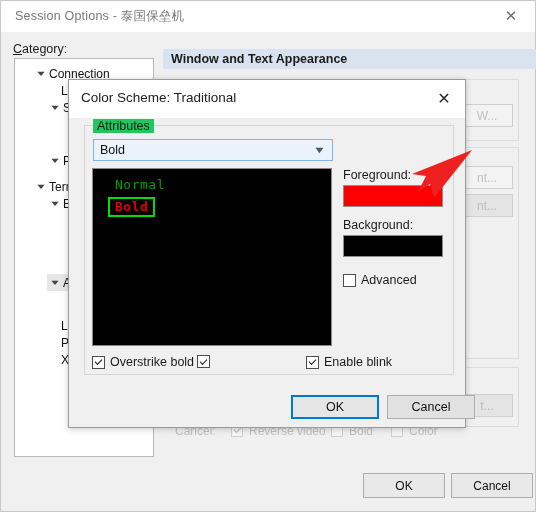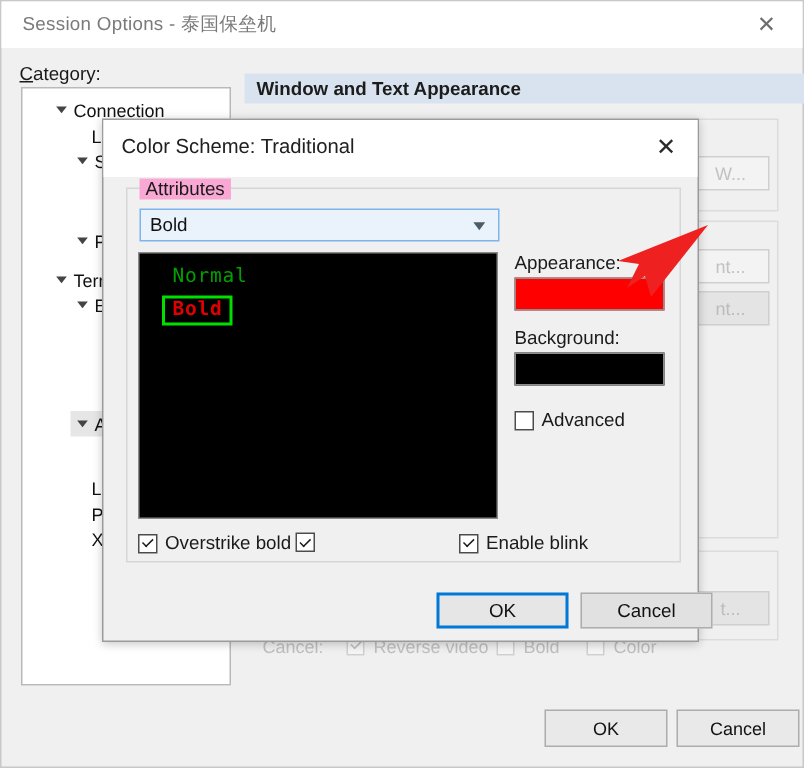--- a/index.html
+++ b/index.html
@@ -197,21 +197,21 @@
   #attributes-group {
     position: absolute;
     left: 15px; top: 45px;
     width: 370px; height: 250px;
     border: 1px solid #d6d6d6;
     box-sizing: border-box;
   }
   #attributes-legend {
     position: absolute;
     left: 24px; top: 39px;
-    background: #f9a8d4;
+    background: #22c55e;
     padding: 0 4px;
     font-size: 12.5px;
     color: #1a1a1a;
   }
 
   #attr-select {
     position: absolute;
     left: 24px; top: 59px;
     width: 240px; height: 22px;
     background: #eaf2fb;
@@ -420,21 +420,21 @@
     <span class="arrow">▼</span>
   </div>
 
   <div id="preview">
     <div id="preview-normal">Normal</div>
     <div id="preview-bold-wrap">
       <span id="preview-bold">Bold</span>
     </div>
   </div>
 
-  <div class="cd-label" style="left:274px; top:88px;">Appearance:</div>
+  <div class="cd-label" style="left:274px; top:88px;">Foreground:</div>
   <div class="swatch" style="left:274px; top:105px; background:#FF0000;"></div>
 
   <div class="cd-label" style="left:274px; top:138px;text-align:center;">Background:</div>
   <div class="swatch" style="left:274px; top:155px; background:#000000;"></div>
 
   <div class="cb" style="left:274px; top:193px;">
     <span class="box"></span>
     <span>Advanced</span>
   </div>
 

